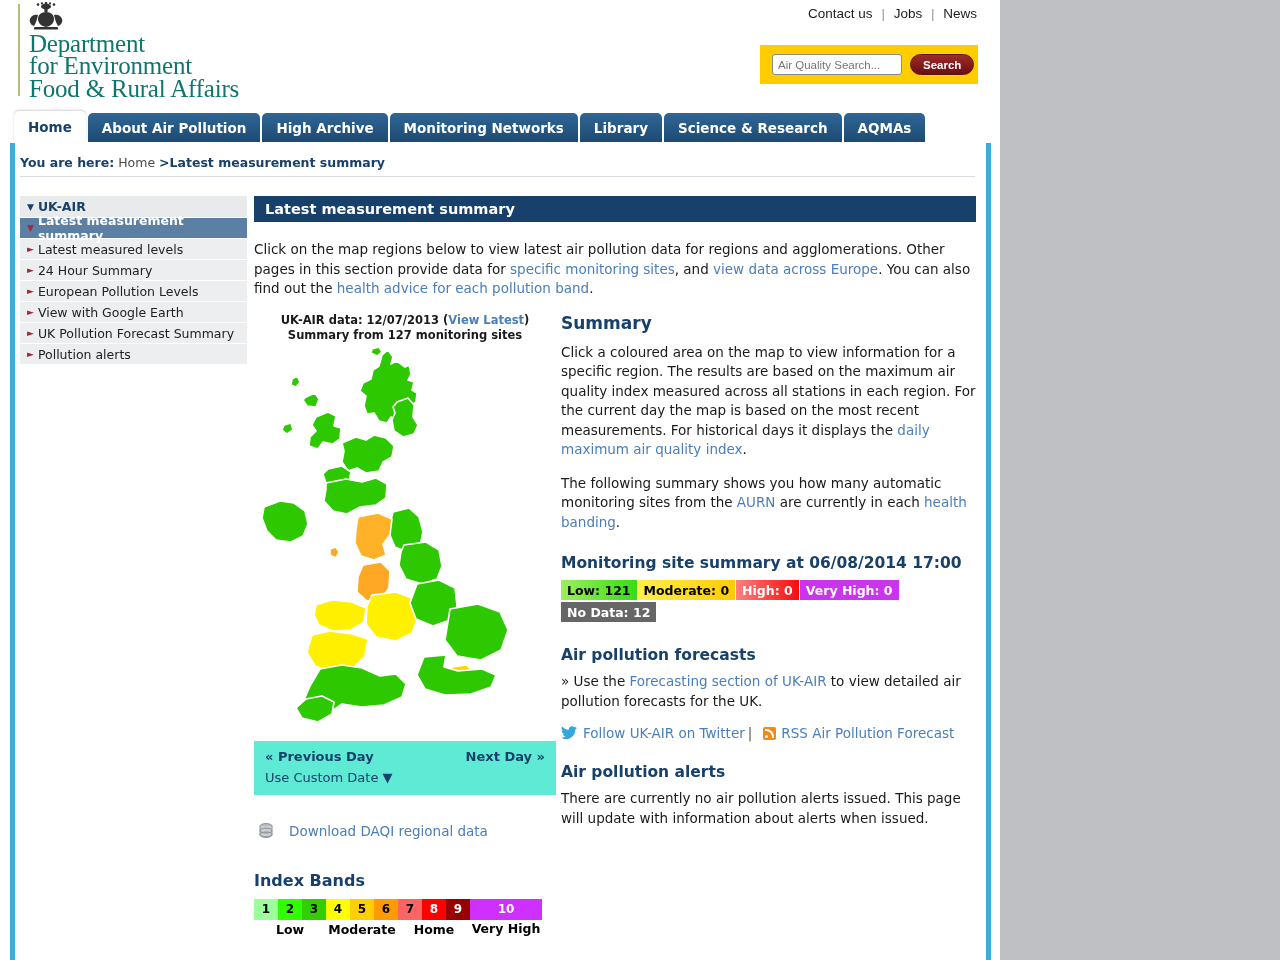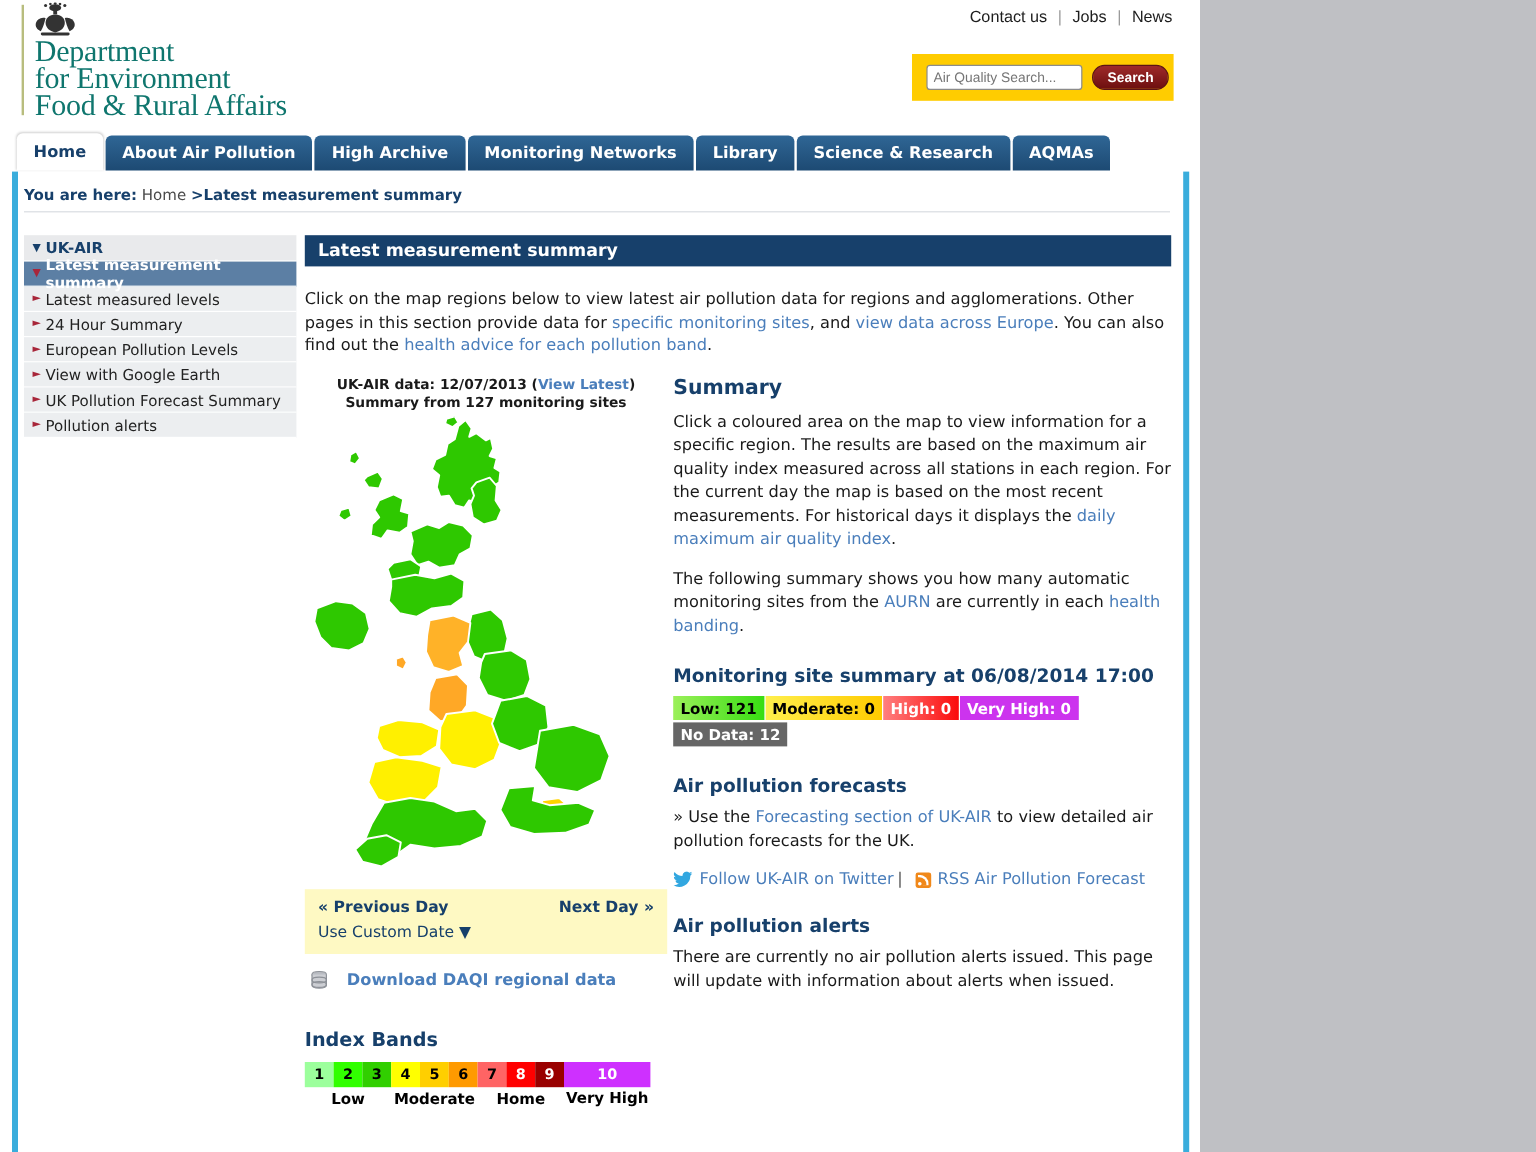--- a/index.html
+++ b/index.html
@@ -75,26 +75,26 @@
 
   .cols { display: flex; margin-top: 14px; }
   .leftcol { width: 302px; }
   .rightcol { width: 415px; margin-left: 5px; }
 
   .mapcap { text-align: center; font-size: 11.5px; font-weight: bold; color: #1a1a1a; line-height: 15px; }
   .mapcap a { color: #4a7ebb; text-decoration: none; }
   .mapwrap { height: 398px; position: relative; }
   .mapwrap svg { position: absolute; left: 0; top: 4px; }
 
-  .daybar { background: #fef9c3; padding: 8px 11px 10px 11px; }
+  .daybar { background: #5eead4; padding: 8px 11px 10px 11px; }
   .dayrow { display: flex; justify-content: space-between; }
   .daylink { color: #17406b; font-weight: bold; font-size: 13px; text-decoration: none; cursor: pointer; }
   .customdate { color: #17406b; font-size: 13px; margin-top: 6px; display: inline-block; cursor: pointer; }
 
-  .download { display: flex; align-items: flex-start; margin-top: 14px; font-weight: bold; }
+  .download { display: flex; align-items: flex-start; margin-top: 28px; }
   .dbicon { width: 14px; height: 16px; margin-left: 5px; margin-right: 16px; }
   .download a { color: #4a7ebb; font-size: 13.5px; text-decoration: none; }
 
   .bands-title { margin-top: 32px; color: #17406b; font-size: 16px; font-weight: bold; }
   .bands { display: flex; margin-top: 9px; height: 21px; }
   .band { flex: 0 0 24px; display: flex; align-items: center; justify-content: center;
           font-size: 12px; font-weight: bold; color: #000; }
   .band.wide { flex: 0 0 72px; color: #fff; }
   .bandlabels { display: flex; margin-top: 2px; font-size: 12.5px; font-weight: bold; color: #000; }
   .bl { text-align: center; }

